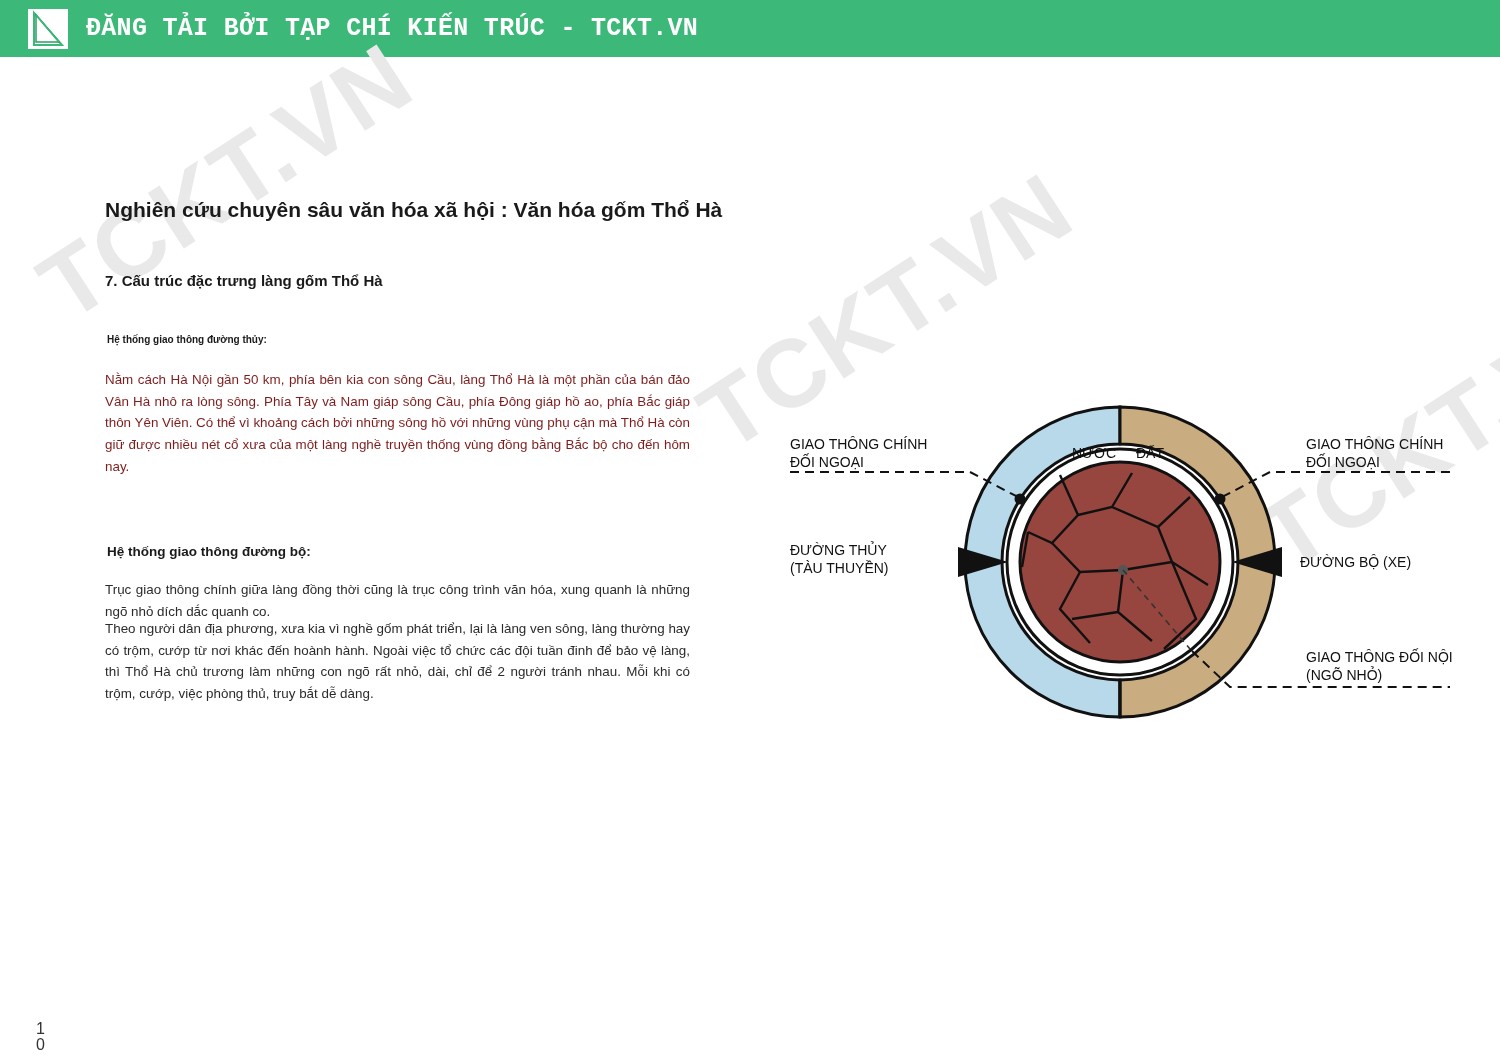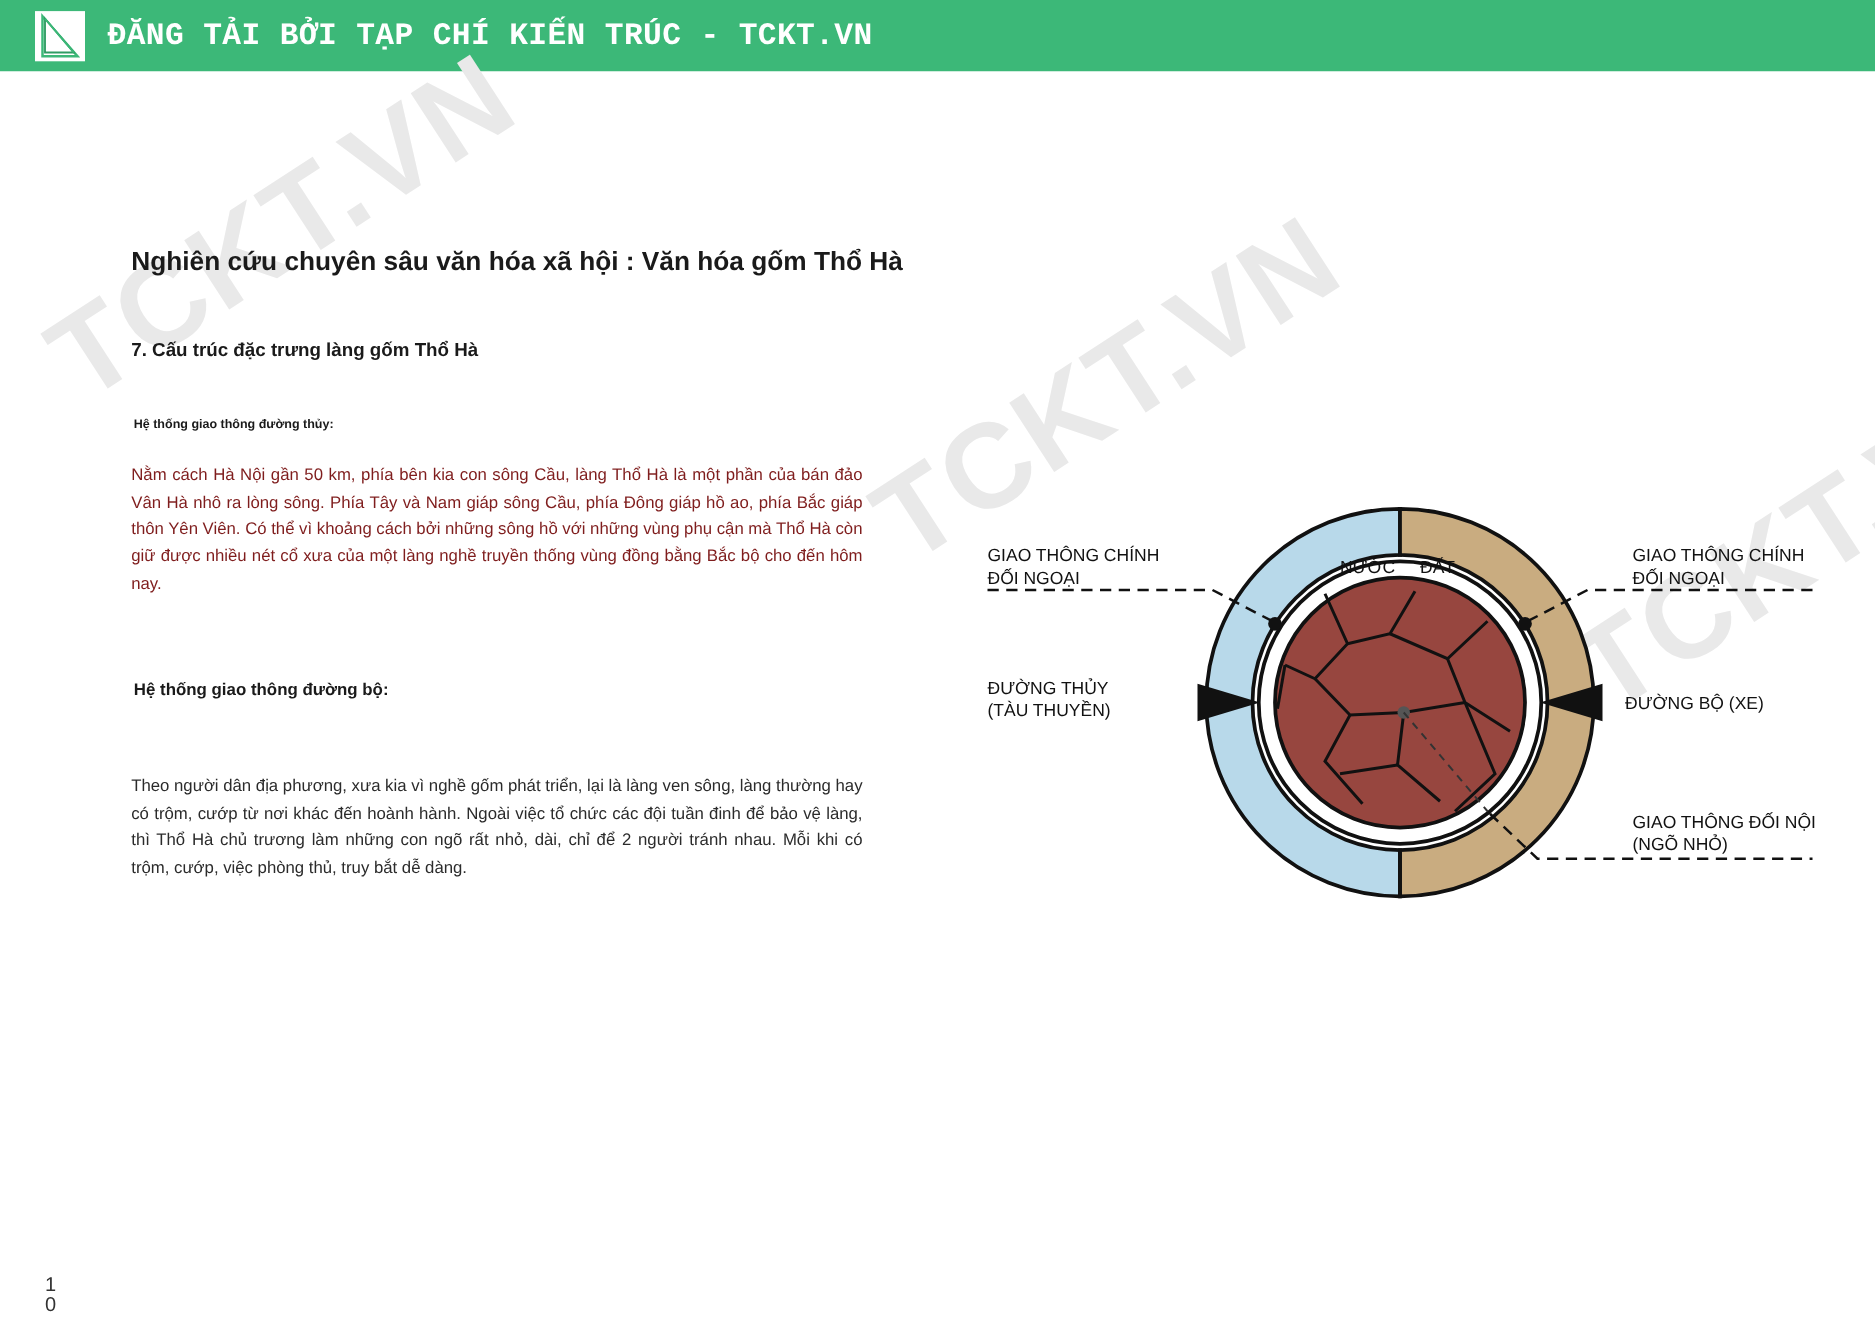--- a/index.html
+++ b/index.html
@@ -178,20 +178,21 @@
 
 <div class="content">
 
   <div class="doc-title">Nghiên cứu chuyên sâu văn hóa xã hội : Văn hóa gốm Thổ Hà</div>
   <div class="section-head">7. Cấu trúc đặc trưng làng gốm Thổ Hà</div>
 
   <div class="sub-head-1">Hệ thống giao thông đường thủy:</div>
   <div class="para-1">Nằm cách Hà Nội gần 50 km, phía bên kia con sông Cầu, làng Thổ Hà là một phần của bán đảo  Vân Hà nhô ra lòng sông. Phía Tây và Nam giáp sông Cầu, phía Đông giáp hồ ao, phía Bắc giáp  thôn Yên Viên. Có thể vì khoảng cách bởi những sông hồ với những vùng phụ cận mà Thổ Hà  còn giữ được nhiều nét cổ xưa của một làng nghề truyền thống vùng đồng bằng Bắc bộ cho  đến hôm nay.</div>
 
   <div class="sub-head-2">Hệ thống giao thông đường bộ:</div>
+  <div class="para-2">Trục giao thông chính giữa làng đồng thời cũng là trục công trình văn hóa, xung quanh là  những ngõ nhỏ dích dắc quanh co.</div>
   <div class="para-3">Theo người dân địa phương, xưa kia vì nghề gốm phát triển, lại là làng ven sông, làng thường  hay có trộm, cướp từ nơi khác đến hoành hành. Ngoài việc tổ chức các đội tuần đinh để bảo vệ  làng, thì Thổ Hà chủ trương làm những con ngõ rất nhỏ, dài, chỉ để 2 người tránh nhau. Mỗi khi  có trộm, cướp, việc phòng thủ, truy bắt dễ dàng.</div>
 
   <div class="diagram">
     <svg width="720" height="420" viewBox="0 0 720 420">
 
       <path d="M 360 50
                A 155 155 0 0 0 360 360
                L 360 323
                A 118 118 0 0 1 360 87
                Z" fill="#b8d9ea" stroke="#111111" stroke-width="3"></path>

